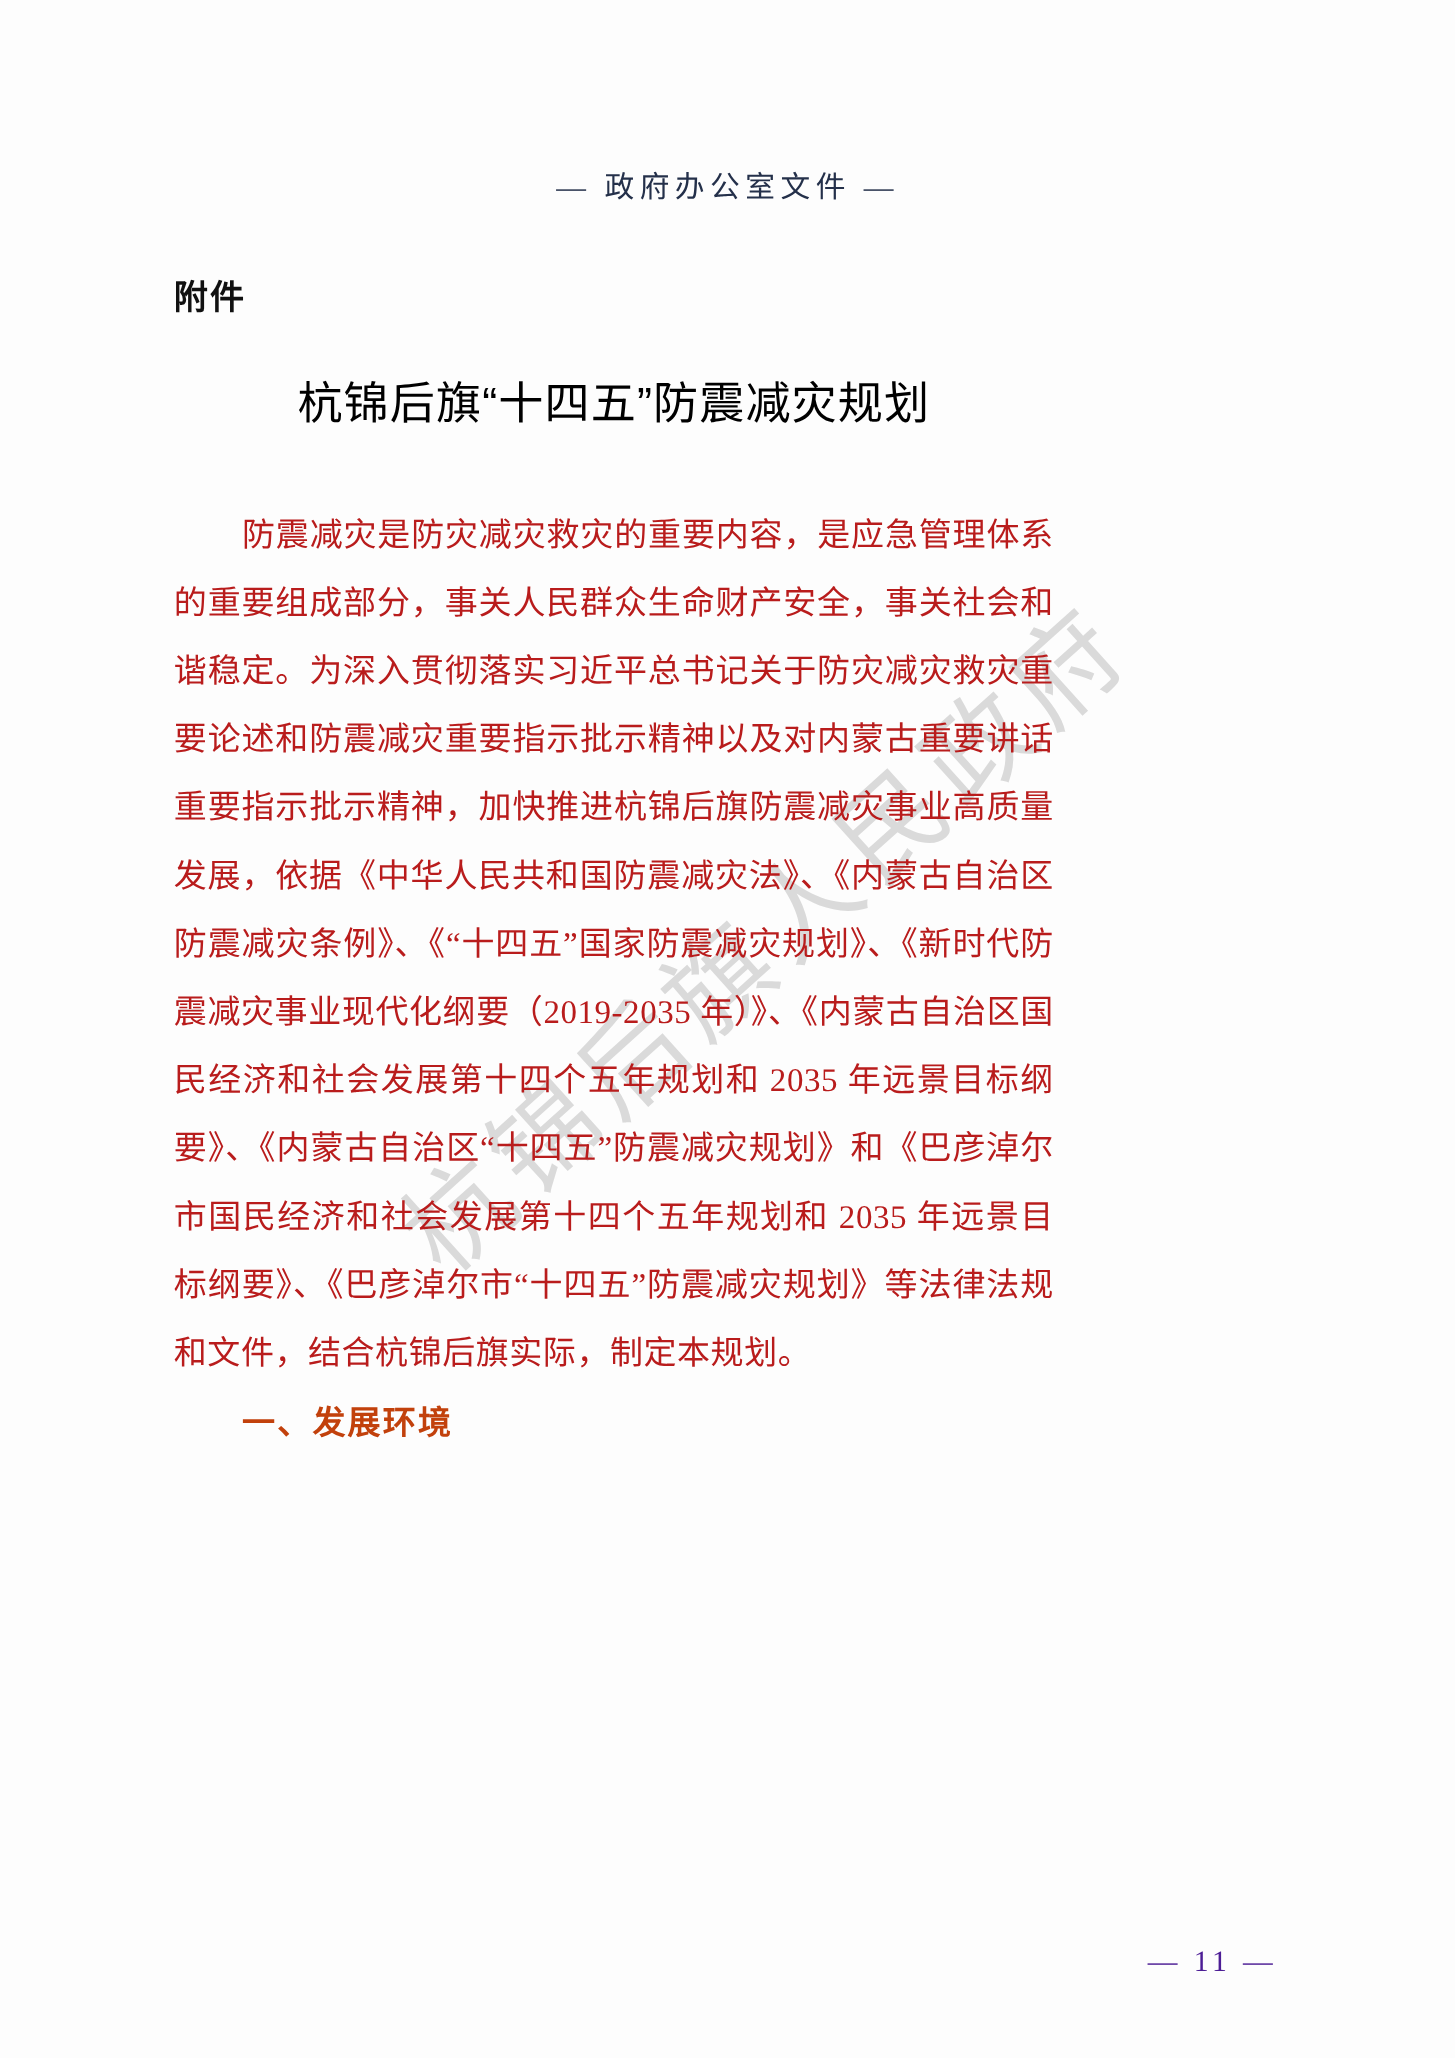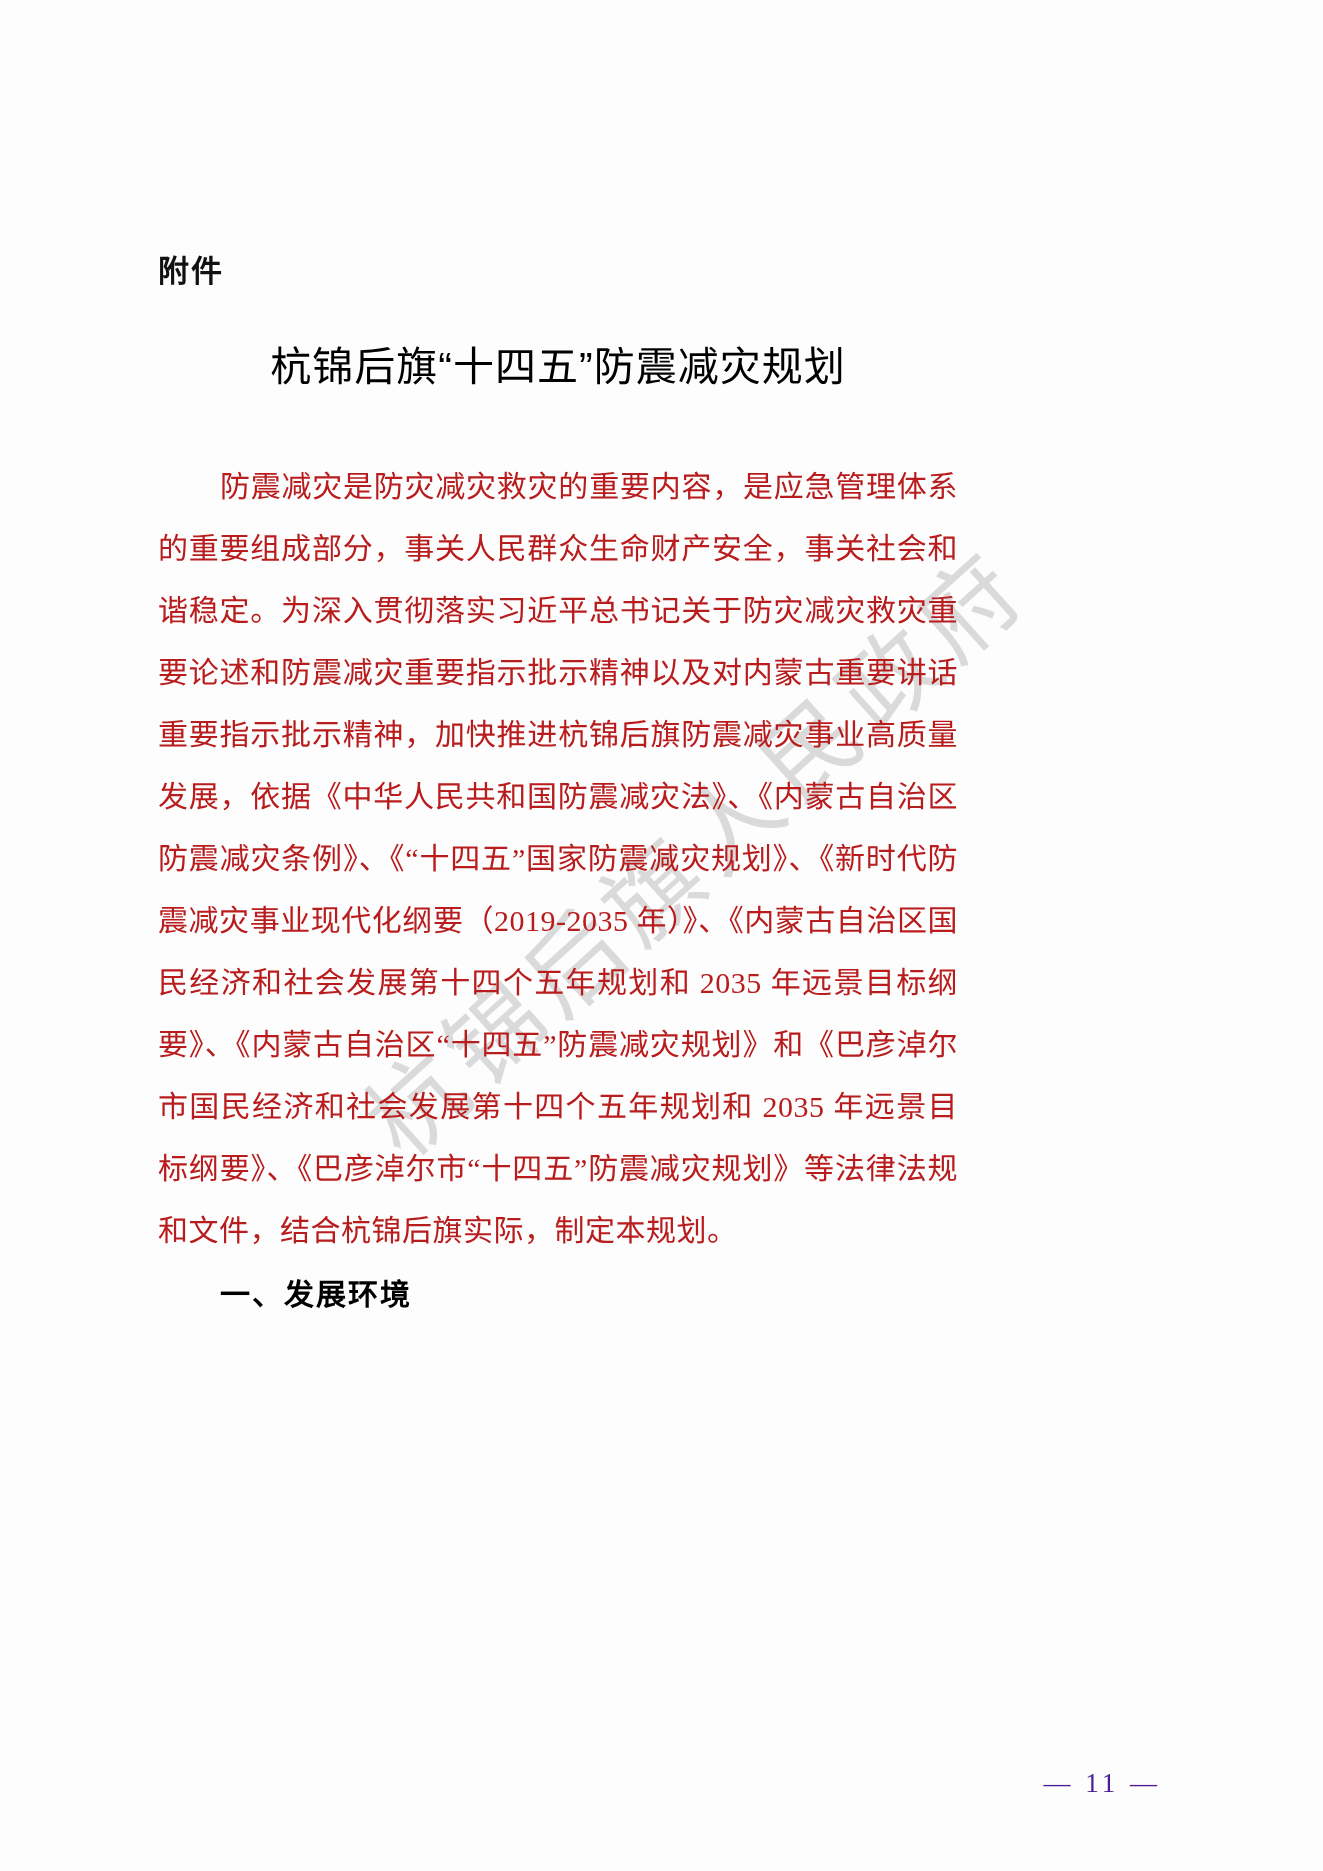--- a/index.html
+++ b/index.html
@@ -107,21 +107,21 @@
     margin: 0 0 2px 0;
     letter-spacing: 0.5px;
     word-break: break-all;
   }
 
   .sec-heading {
     font-family: "Liberation Sans", "DejaVu Sans", sans-serif;
     font-weight: bold;
     font-size: 30px;
     line-height: 62px;
-    color: #000000;
+    color: #c2410c;
     text-indent: 62px;
     letter-spacing: 2px;
     margin: 0;
   }
 
   
   .page-footer {
     position: absolute;
     left: 0;
     bottom: 72px;
@@ -141,20 +141,23 @@
 </style>
 </head>
 <body>
 
 <div class="page">
 
   <div class="watermark">
     <div class="wm-text wm-a">杭锦后旗人民政府</div>
   </div>
 
+  <div class="doc-header">
+    <div class="hdr-inner">—  政府办公室文件  —</div>
+  </div>
 
   <div class="content">
 
     <div class="attach-label">附件</div>
 
     <h1 class="doc-title">杭锦后旗“十四五”防震减灾规划</h1>
 
     <p class="para">防震减灾是防灾减灾救灾的重要内容，是应急管理体系的重要组成部分，事关人民群众生命财产安全，事关社会和谐稳定。为深入贯彻落实习近平总书记关于防灾减灾救灾重要论述和防震减灾重要指示批示精神以及对内蒙古重要讲话重要指示批示精神，加快推进杭锦后旗防震减灾事业高质量发展，依据《中华人民共和国防震减灾法》、《内蒙古自治区防震减灾条例》、《“十四五”国家防震减灾规划》、《新时代防震减灾事业现代化纲要（2019-2035 年）》、《内蒙古自治区国民经济和社会发展第十四个五年规划和 2035 年远景目标纲要》、《内蒙古自治区“十四五”防震减灾规划》和《巴彦淖尔市国民经济和社会发展第十四个五年规划和 2035 年远景目标纲要》、《巴彦淖尔市“十四五”防震减灾规划》等法律法规和文件，结合杭锦后旗实际，制定本规划。</p>
 
     <h2 class="sec-heading">一、发展环境</h2>

